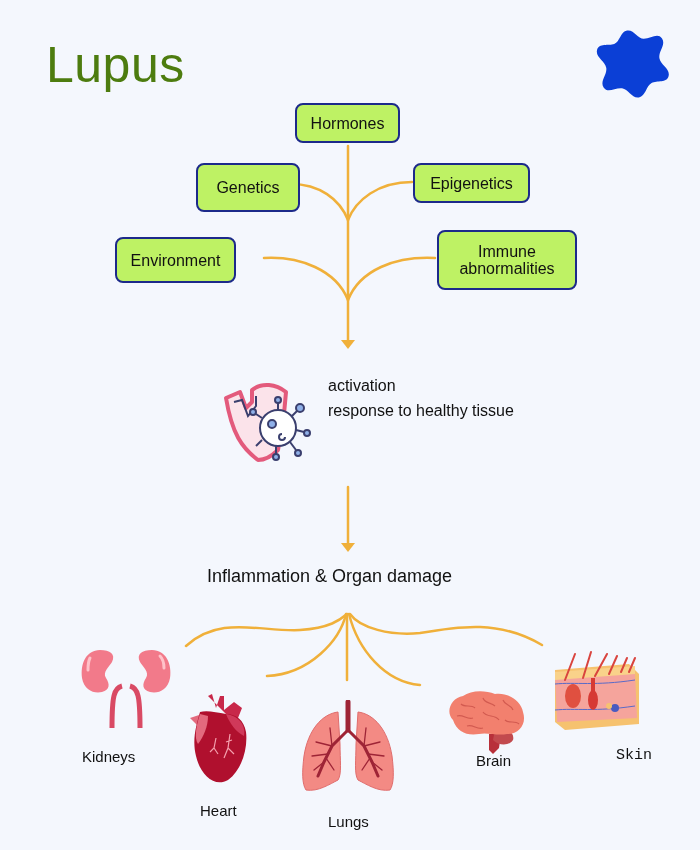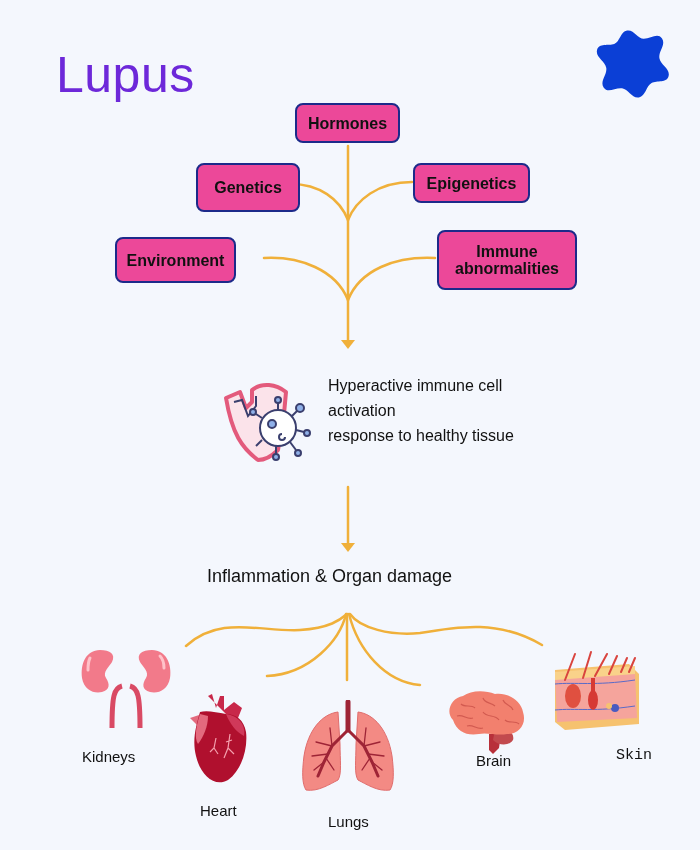--- a/index.html
+++ b/index.html
@@ -4,30 +4,30 @@
 <style>
   html, body { margin: 0; padding: 0; }
   body {
     width: 700px; height: 850px; position: relative; overflow: hidden;
     background: #f4f7fd;
     font-family: "Liberation Sans", sans-serif;
     color: #111;
   }
   .abs { position: absolute; }
   #title {
-    left: 40px; top: 30px; font-size: 50px; color: #6d28d9;
-    font-weight: normal; letter-spacing: 0.5px; margin: 16px;
+    left: 40px; top: 30px; font-size: 50px; color: #4d7c0f;
+    font-weight: normal; letter-spacing: 0.5px; margin: 6px;
   }
   #logo { left: 596px; top: 26px; width: 74px; height: 74px; }
   #connectors { left: 0; top: 0; width: 700px; height: 850px; pointer-events: none; }
   .factor-box {
     position: absolute; box-sizing: border-box;
-    border: 2px solid #1c2a8a; border-radius: 8px; background: #ec4899;
+    border: 2px solid #1c2a8a; border-radius: 8px; background: #bef264;
     display: flex; align-items: center; justify-content: center; text-align: center;
-    font-size: 16px; line-height: 17px; color: #111; font-weight: bold;
+    font-size: 16px; line-height: 17px; color: #111;
   }
   .mech-text { left: 328px; top: 373px; font-size: 16px; line-height: 25px; color: #111; }
   .mech-text div { white-space: nowrap; }
   #outcome { left: 207px; top: 566px; font-size: 18px; color: #111; white-space: nowrap; }
   .organ-label { position: absolute; font-size: 15px; color: #111; white-space: nowrap; }
   .organ-icon { position: absolute; }
 </style>
 </head>
 <body>
 
@@ -89,21 +89,20 @@
       <circle cx="54" cy="79" r="3" fill="#8fb0e8"></circle>
     <line x1="40" y1="62" x2="34" y2="68"></line>
     <line x1="40" y1="40" x2="34" y2="36"></line>
       <circle cx="31" cy="34" r="3" fill="#8fb0e8"></circle>
   </g>
   <circle cx="50" cy="46" r="4" fill="#8fb0e8" stroke="#3a3f6e" stroke-width="2"></circle>
   <path d="M60 56 a3 3 0 1 0 3 3" fill="none" stroke="#3a3f6e" stroke-width="2"></path>
 </svg>
 
 <div class="abs mech-text">
-  <div>Hyperactive immune cell</div>
   <div>activation</div>
   <div>response to healthy tissue</div>
 </div>
 
 <div id="outcome" class="abs">Inflammation &amp; Organ damage</div>
 
 <svg class="organ-icon" style="left:80px; top:648px; width:92px; height:82px;" viewBox="0 0 92 82">
   <path d="M42 38 C34 40 32 48 32 80" fill="none" stroke="#d94a64" stroke-width="5"></path>
   <path d="M50 38 C58 40 60 48 60 80" fill="none" stroke="#d94a64" stroke-width="5"></path>
   <path d="M20 2 C6 2 0 16 2 30 C4 42 14 46 22 44 C30 42 30 36 26 30 C22 24 30 18 32 14 C36 6 30 2 20 2 Z" fill="#f27a8a"></path>

